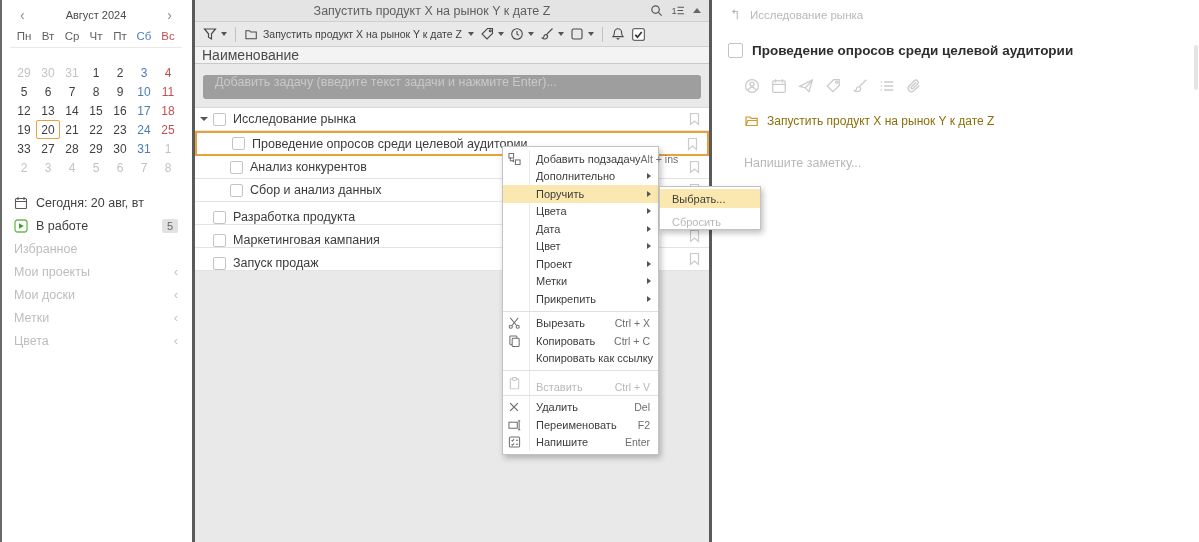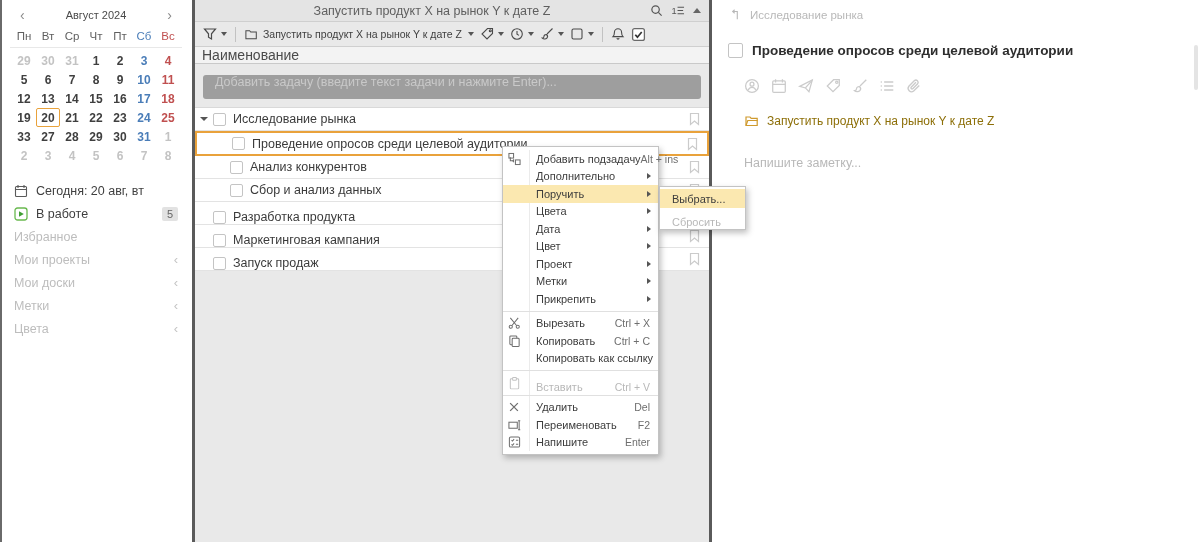--- a/index.html
+++ b/index.html
@@ -11,21 +11,21 @@
 
   
   .sidebar { width:188px; background:#fff; padding-top:4px; flex:none; }
   .cal { padding:0 8px; }
   .cal-nav { display:flex; align-items:center; height:22px; padding:0 10px; }
   .cal-arrow { color:#8a8a8a; font-size:14px; cursor:default; width:14px; }
   .cal-title { flex:1; text-align:center; font-size:11px; color:#4a4a4a; }
   .cal-weekdays, .cal-grid { display:grid; grid-template-columns:repeat(7,24px); justify-content:center; }
   .cal-weekdays { border-bottom:1px solid #e8e8e8; margin-top:4px; }
   .wd { font-size:11.5px; color:#5f5f5f; text-align:center; height:17px; }
-  .cal-grid { margin-top:3px;font-weight:bold; }
+  .cal-grid { margin-top:15px; }
   .day { font-size:12px; color:#3f3f3f; text-align:center; height:19px; line-height:19px; border:1px solid transparent; border-radius:2px; }
   .dim { color:#c3c3c3; }
   .sat { color:#4a7db8; }
   .sun { color:#c05050; }
   .today { border-color:#e9a23b; }
 
   .side-row { display:flex; align-items:flex-end; height:23px; padding:0 12px; font-size:12.5px; color:#3f3f3f; gap:8px; }
   .side-row.first { margin-top:10px; }
   .side-row .grow { flex:1; }
   .badge { background:#e2e2e2; color:#666; font-size:11px; border-radius:2px; padding:1px 5px; }
@@ -74,21 +74,21 @@
   .ctx::after { content:''; position:absolute; left:26px; top:3px; bottom:3px; width:1px; background:#ebebeb; z-index:0; }
   .ci { position:relative; height:17.5px; display:flex; align-items:center; padding:0 8px 0 33px; z-index:1; }
   .ci-ic { position:absolute; left:5px; top:50%; transform:translateY(-50%); color:#6e6e6e; }
   .ci-lb { font-size:11px; color:#3c3c3c; white-space:nowrap; }
   .ci-sc { margin-left:auto; font-size:10.5px; color:#6e6e6e; white-space:nowrap; }
   .ci.hl { background:#fbe8b0; }
   .ci.disabled .ci-lb, .ci.disabled .ci-sc { color:#b8b8b8;margin-top:8px; }
   .ci.disabled .ci-ic { color:#c3c3c3; }
   .ci.has-sub::after { content:''; position:absolute; right:7px; top:50%; transform:translateY(-50%); border-top:3.5px solid transparent; border-bottom:3.5px solid transparent; border-left:4px solid #555; }
   .ci-sep { height:1px; background:#e0e0e0; margin:3px 0; position:relative; z-index:1; }
-  .ctx-sub { position:absolute; left:659px; top:186px; width:87px; background:#fff; border:1px solid #c3c3c3; box-shadow:2px 3px 6px rgba(0,0,0,.25); padding:2px 0; z-index:51; }
+  .ctx-sub { position:absolute; left:659px; top:186px; width:102px; background:#fff; border:1px solid #c3c3c3; box-shadow:2px 3px 6px rgba(0,0,0,.25); padding:2px 0; z-index:51; }
   .ctx-sub .ci { padding:0 8px 0 12px; height:19px; }
 </style>
 </head>
 <body>
 
 <div class="app">
   <div class="win-edge"></div>
 
   <aside class="sidebar">
     <div class="cal">

